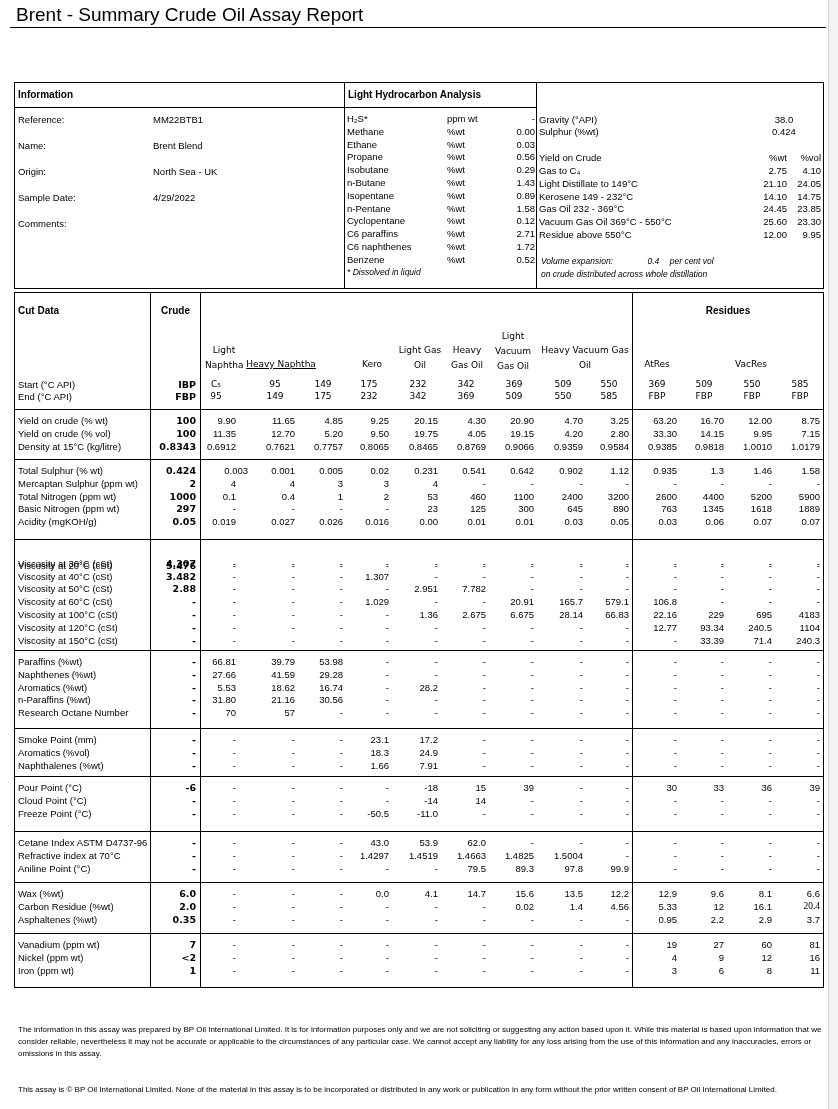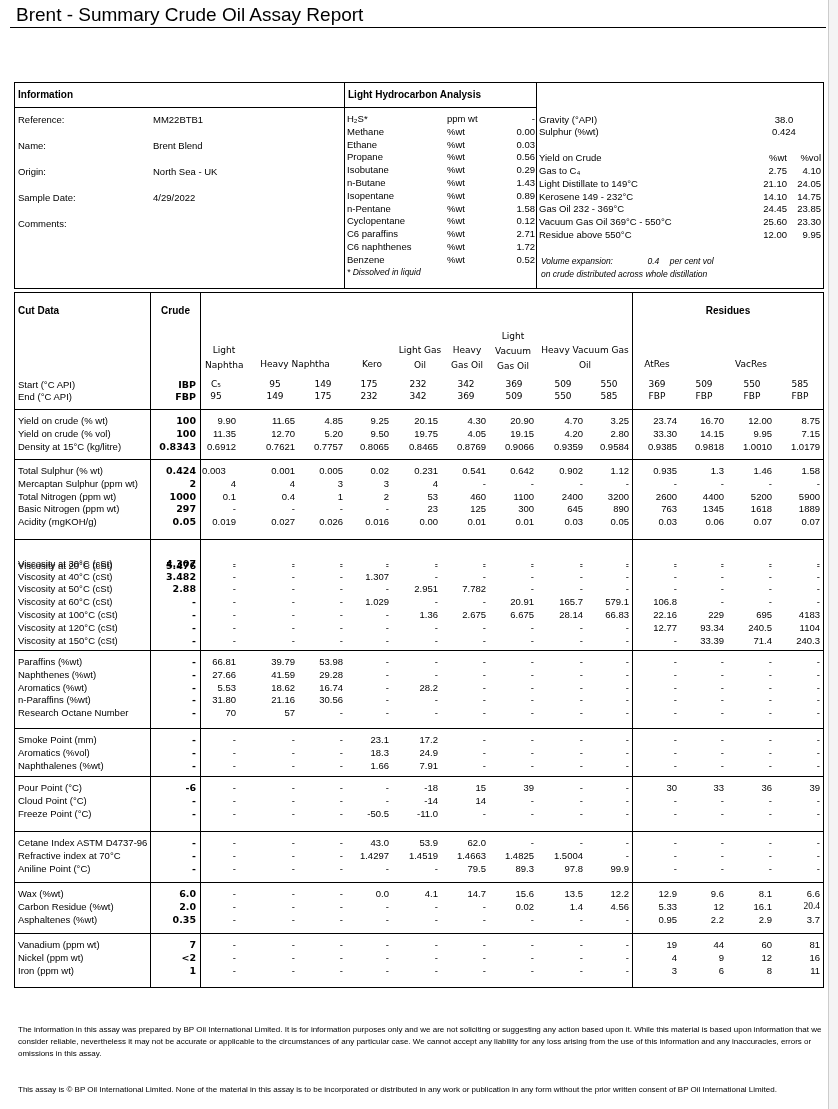--- a/index.html
+++ b/index.html
@@ -202,21 +202,21 @@
   <div class="vline" style="left:135px"></div>
   <div class="vline" style="left:185px"></div>
   <div class="vline" style="left:617px"></div>
 
   <div class="hd" style="left:3px;top:12px">Cut Data</div>
   <div class="hd" style="left:136px;top:12px;width:49px;text-align:center">Crude</div>
   <div class="hd" style="left:618px;top:12px;width:190px;text-align:center">Residues</div>
 
   <div id="col-heads">
       <div class="colhead" style="left:190px;top:50px;width:38px;">Light Naphtha</div>
-      <div class="colhead" style="left:234px;top:64px;width:92px;">Heavy Naphtha</div>
+      <div class="colhead" style="left:220px;top:64px;width:92px;text-decoration:underline;">Heavy Naphtha</div>
       <div class="colhead" style="left:335px;top:64px;width:44px;">Kero</div>
       <div class="colhead" style="left:383px;top:50px;width:44px;">Light Gas Oil</div>
       <div class="colhead" style="left:430px;top:50px;width:44px;">Heavy Gas Oil</div>
       <div class="colhead" style="left:476px;top:36px;width:44px;">Light Vacuum Gas Oil</div>
       <div class="colhead" style="left:524px;top:50px;width:92px;">Heavy Vacuum Gas Oil</div>
       <div class="colhead" style="left:622px;top:64px;width:40px;">AtRes</div>
       <div class="colhead" style="left:710px;top:64px;width:52px;">VacRes</div>
     </div>
 
   <div class="row" style="top:86px">
@@ -265,21 +265,21 @@
         <span class="crude">100</span>
         <span class="cell" style="left:177px;width:44px;">9.90</span>
         <span class="cell" style="left:236px;width:44px;">11.65</span>
         <span class="cell" style="left:284px;width:44px;">4.85</span>
         <span class="cell" style="left:330px;width:44px;">9.25</span>
         <span class="cell" style="left:379px;width:44px;">20.15</span>
         <span class="cell" style="left:427px;width:44px;">4.30</span>
         <span class="cell" style="left:475px;width:44px;">20.90</span>
         <span class="cell" style="left:524px;width:44px;">4.70</span>
         <span class="cell" style="left:570px;width:44px;">3.25</span>
-        <span class="cell" style="left:618px;width:44px;">23.74</span>
+        <span class="cell" style="left:618px;width:44px;">63.20</span>
         <span class="cell" style="left:665px;width:44px;">16.70</span>
         <span class="cell" style="left:713px;width:44px;">12.00</span>
         <span class="cell" style="left:761px;width:44px;">8.75</span>
       </div>
       <div class="row" style="top:134.8px">
         <span class="lbl">Yield on crude (% vol)</span>
         <span class="crude">100</span>
         <span class="cell" style="left:177px;width:44px;">11.35</span>
         <span class="cell" style="left:236px;width:44px;">12.70</span>
         <span class="cell" style="left:284px;width:44px;">5.20</span>
@@ -308,21 +308,21 @@
         <span class="cell" style="left:570px;width:44px;">0.9584</span>
         <span class="cell" style="left:618px;width:44px;">0.9385</span>
         <span class="cell" style="left:665px;width:44px;">0.9818</span>
         <span class="cell" style="left:713px;width:44px;">1.0010</span>
         <span class="cell" style="left:761px;width:44px;">1.0179</span>
       </div>
       <div class="hsep" style="top:166px"></div>
       <div class="row" style="top:172px">
         <span class="lbl">Total Sulphur (% wt)</span>
         <span class="crude">0.424</span>
-        <span class="cell" style="left:177px;width:44px;text-align:center;">0.003</span>
+        <span class="cell" style="left:189px;width:44px;">0.003</span>
         <span class="cell" style="left:236px;width:44px;">0.001</span>
         <span class="cell" style="left:284px;width:44px;">0.005</span>
         <span class="cell" style="left:330px;width:44px;">0.02</span>
         <span class="cell" style="left:379px;width:44px;">0.231</span>
         <span class="cell" style="left:427px;width:44px;">0.541</span>
         <span class="cell" style="left:475px;width:44px;">0.642</span>
         <span class="cell" style="left:524px;width:44px;">0.902</span>
         <span class="cell" style="left:570px;width:44px;">1.12</span>
         <span class="cell" style="left:618px;width:44px;">0.935</span>
         <span class="cell" style="left:665px;width:44px;">1.3</span>
@@ -835,21 +835,21 @@
         <span class="cell" style="left:177px;width:44px;">-</span>
         <span class="cell" style="left:236px;width:44px;">-</span>
         <span class="cell" style="left:284px;width:44px;">-</span>
         <span class="cell" style="left:330px;width:44px;">-</span>
         <span class="cell" style="left:379px;width:44px;">-</span>
         <span class="cell" style="left:427px;width:44px;">-</span>
         <span class="cell" style="left:475px;width:44px;">-</span>
         <span class="cell" style="left:524px;width:44px;">-</span>
         <span class="cell" style="left:570px;width:44px;">-</span>
         <span class="cell" style="left:618px;width:44px;">19</span>
-        <span class="cell" style="left:665px;width:44px;">44</span>
+        <span class="cell" style="left:665px;width:44px;">27</span>
         <span class="cell" style="left:713px;width:44px;">60</span>
         <span class="cell" style="left:761px;width:44px;">81</span>
       </div>
       <div class="row" style="top:658.8px">
         <span class="lbl">Nickel (ppm wt)</span>
         <span class="crude">&lt;2</span>
         <span class="cell" style="left:177px;width:44px;">-</span>
         <span class="cell" style="left:236px;width:44px;">-</span>
         <span class="cell" style="left:284px;width:44px;">-</span>
         <span class="cell" style="left:330px;width:44px;">-</span>

